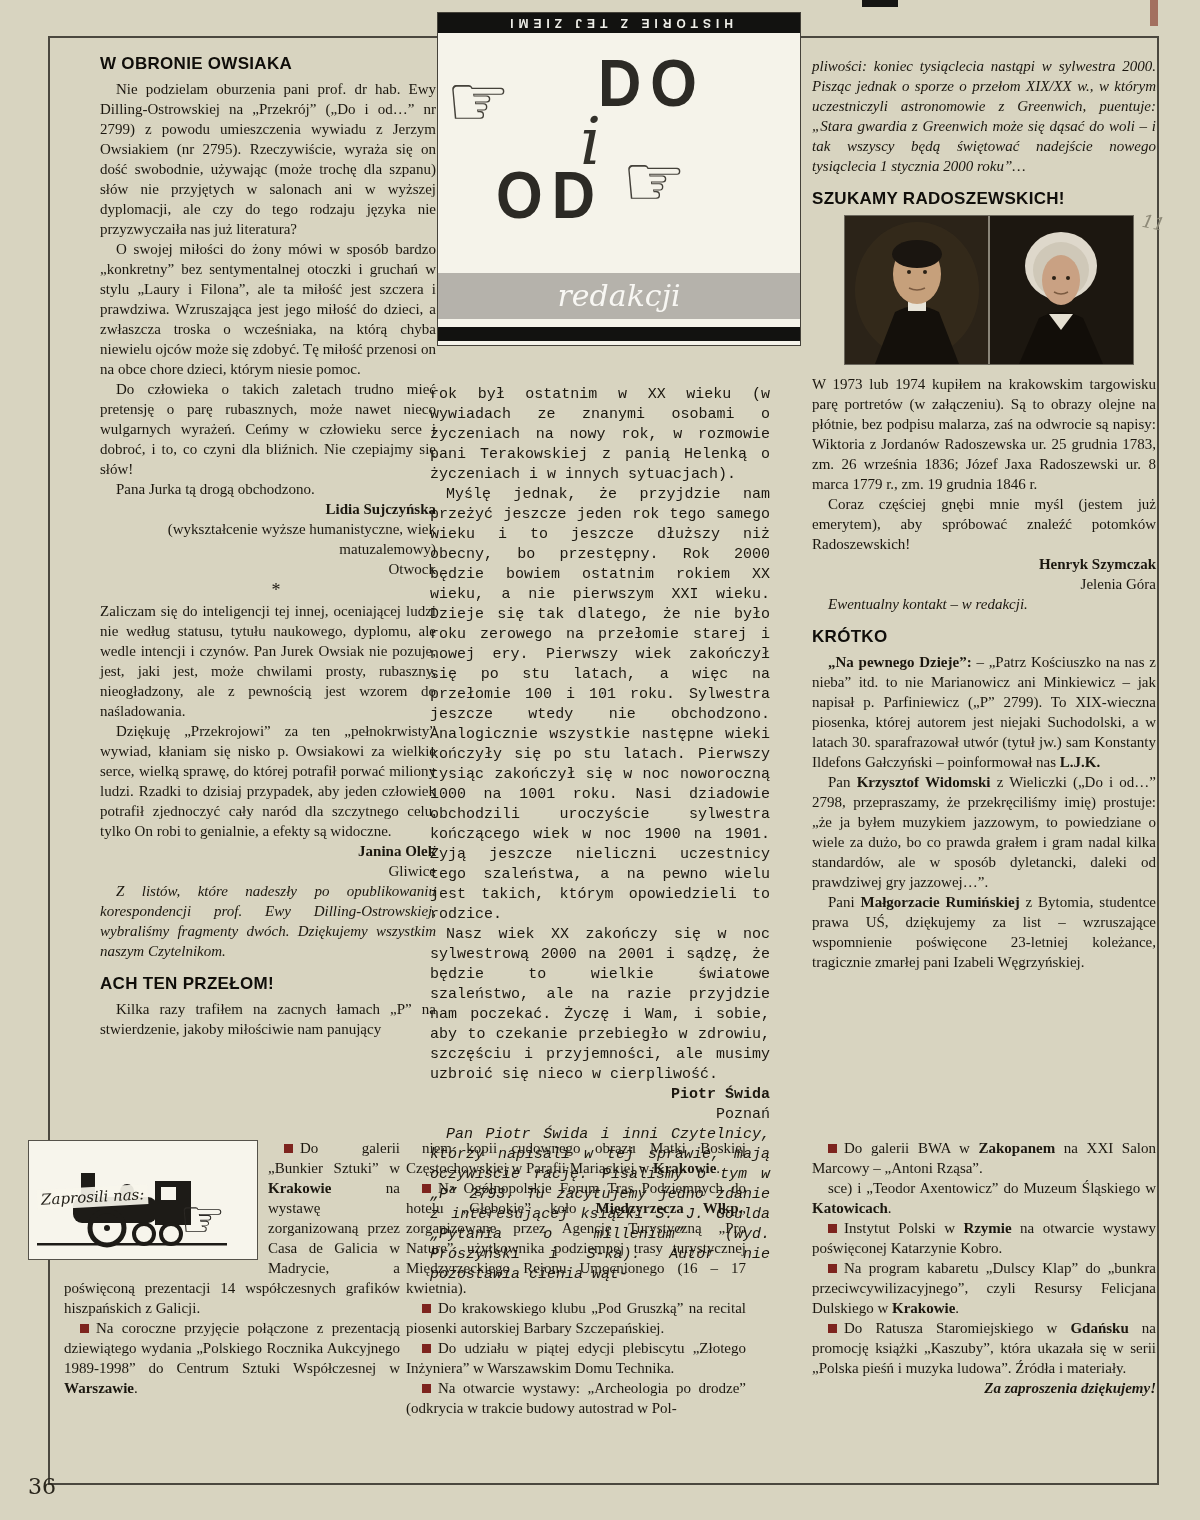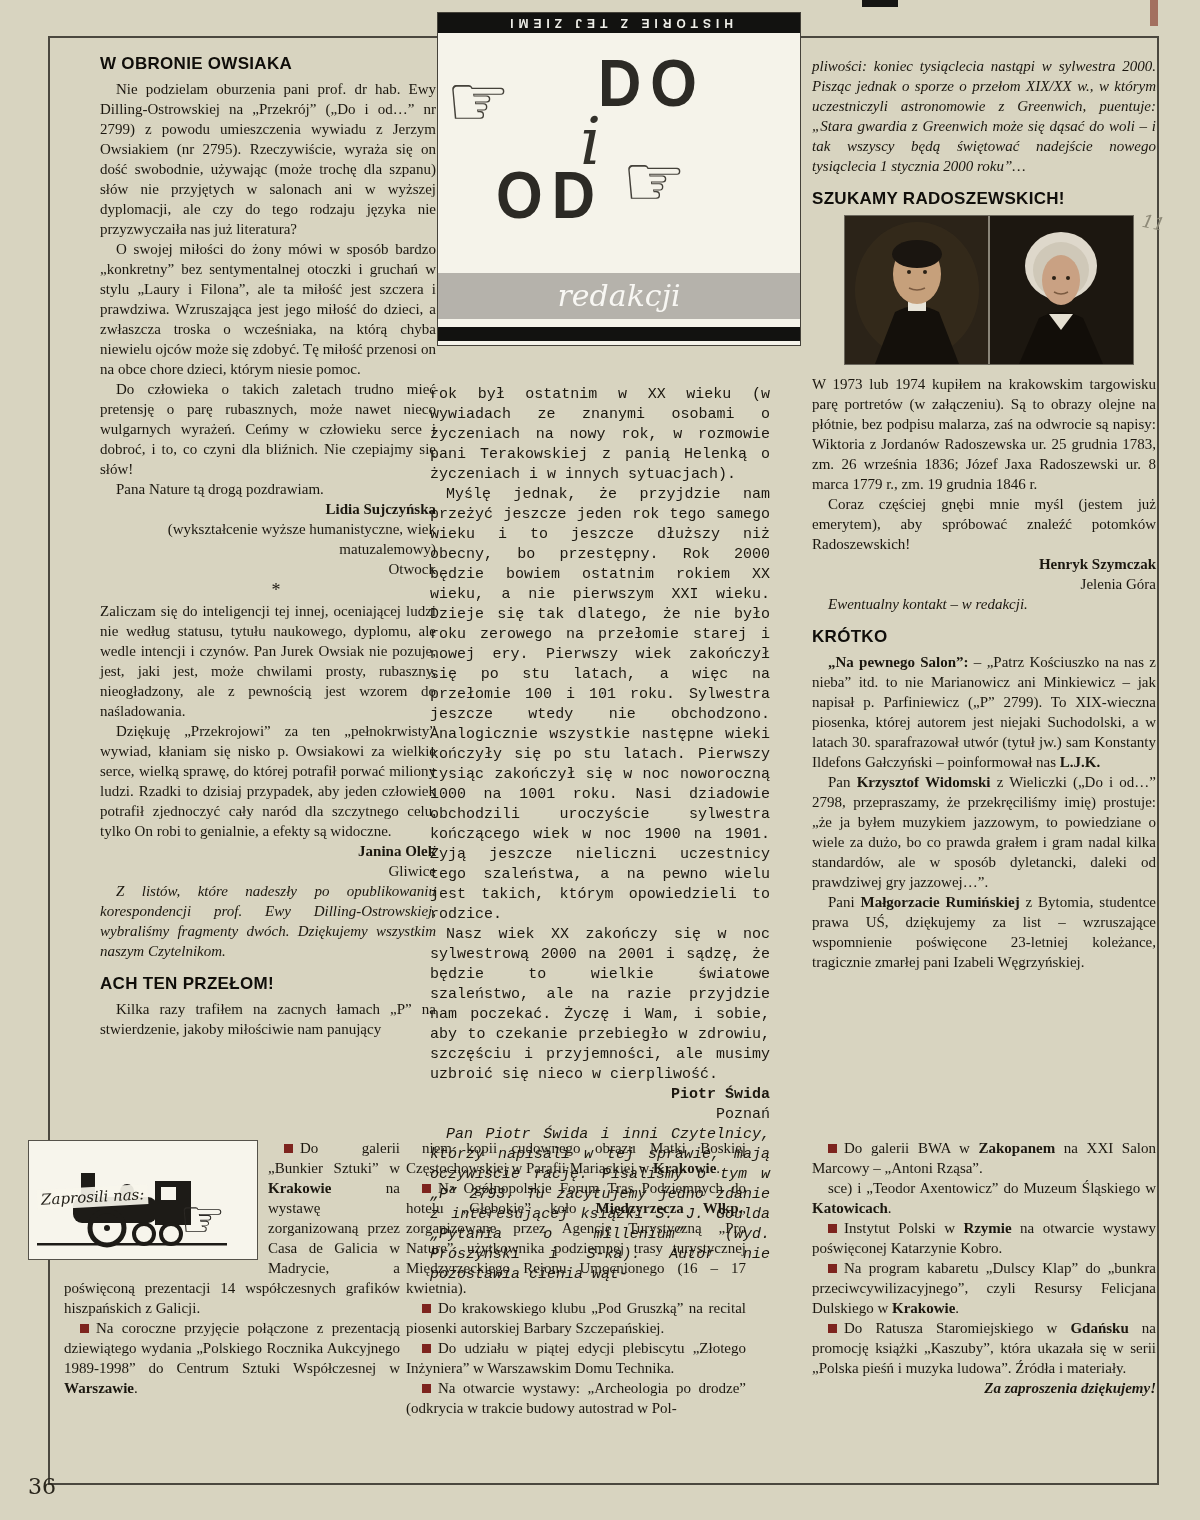--- a/index.html
+++ b/index.html
@@ -80,21 +80,21 @@
       <span>redakcji</span>
     </div>
     <div class="gstrip-bottom"></div>
   </div>
 
   <div class="col" style="left:64px;top:54px;width:336px;margin-left:36px;">
     <h2 class="head">W OBRONIE OWSIAKA</h2>
     <p>Nie podzielam oburzenia pani prof. dr hab. Ewy Dilling-Ostrowskiej na „Przekrój” („Do i od…” nr 2799) z powodu umieszczenia wywiadu z Jerzym Owsiakiem (nr 2795). Rzeczywiście, wyraża się on dość swobodnie, używając (może trochę dla szpanu) słów nie przyjętych w salonach ani w wyższej dyplomacji, ale czy do tego rodzaju języka nie przyzwyczaiła nas już literatura?</p>
     <p>O swojej miłości do żony mówi w sposób bardzo „konkretny” bez sentymentalnej otoczki i gruchań w stylu „Laury i Filona”, ale ta miłość jest szczera i prawdziwa. Wzruszająca jest jego miłość do dzieci, a zwłaszcza troska o wcześniaka, na którą chyba niewielu ojców może się zdobyć. Tę miłość przenosi on na obce chore dzieci, którym niesie pomoc.</p>
     <p>Do człowieka o takich zaletach trudno mieć pretensję o parę rubasznych, może nawet nieco wulgarnych wyrażeń. Ceńmy w człowieku serce i dobroć, i to, co czyni dla bliźnich. Nie czepiajmy się słów!</p>
-    <p>Pana Nature tą drogą pozdrawiam.</p>
+    <p>Pana Jurka tą drogą obchodzono.</p>
     <p class="sig-name">Lidia Sujczyńska</p>
     <p class="sig-note">(wykształcenie wyższe humanistyczne, wiek matuzalemowy)</p>
     <p class="sig-city">Otwock</p>
     <p class="star">*</p>
     <p class="noind">Zaliczam się do inteligencji tej innej, oceniającej ludzi nie według statusu, tytułu naukowego, dyplomu, ale wedle intencji i czynów. Pan Jurek Owsiak nie pozuje, jest, jaki jest, może chwilami prosty, rubaszny, nieogładzony, ale z pewnością jest wzorem do naśladowania.</p>
     <p>Dziękuję „Przekrojowi” za ten „pełnokrwisty” wywiad, kłaniam się nisko p. Owsiakowi za wielkie serce, wielką sprawę, do której potrafił porwać miliony ludzi. Rzadki to dzisiaj przypadek, aby jeden człowiek potrafił zjednoczyć cały naród dla szczytnego celu, tylko On robi to genialnie, a efekty są widoczne.</p>
     <p class="sig-name">Janina Olek</p>
     <p class="sig-city">Gliwice</p>
     <p class="ital">Z listów, które nadeszły po opublikowaniu korespondencji prof. Ewy Dilling-Ostrowskiej, wybraliśmy fragmenty dwóch. Dziękujemy wszystkim naszym Czytelnikom.</p>
     <h2 class="head mt">ACH TEN PRZEŁOM!</h2>
@@ -135,21 +135,21 @@
           <circle cx="223" cy="62" r="2" fill="#2a2015"></circle>
         <path d="M209,76 Q216,80 223,76" stroke="#7a5a40" stroke-width="1.5" fill="none"></path>
       </svg>
     </div>
     <p class="noind">W 1973 lub 1974 kupiłem na krakowskim targowisku parę portretów (w załączeniu). Są to obrazy olejne na płótnie, bez podpisu malarza, zaś na odwrocie są napisy: Wiktoria z Jordanów Radoszewska ur. 25 grudnia 1783, zm. 26 września 1836; Józef Jaxa Radoszewski ur. 8 marca 1779 r., zm. 19 grudnia 1846 r.</p>
     <p>Coraz częściej gnębi mnie myśl (jestem już emerytem), aby spróbować znaleźć potomków Radoszewskich!</p>
     <p class="sig-name">Henryk Szymczak</p>
     <p class="sig-city">Jelenia Góra</p>
     <p class="ital">Ewentualny kontakt – w redakcji.</p>
     <h2 class="head mt">KRÓTKO</h2>
-    <p><b>„Na pewnego Salon”:</b> – „Patrz Kościuszko na nas z nieba” itd. to nie Marianowicz ani Minkiewicz – jak napisał p. Parfiniewicz („P” 2799). To XIX-wieczna piosenka, której autorem jest niejaki Suchodolski, a w latach 30. sparafrazował utwór (tytuł jw.) sam Konstanty Ildefons Gałczyński – poinformował nas <b>L.J.K.</b></p>
+    <p><b>„Na pewnego Dzieje”:</b> – „Patrz Kościuszko na nas z nieba” itd. to nie Marianowicz ani Minkiewicz – jak napisał p. Parfiniewicz („P” 2799). To XIX-wieczna piosenka, której autorem jest niejaki Suchodolski, a w latach 30. sparafrazował utwór (tytuł jw.) sam Konstanty Ildefons Gałczyński – poinformował nas <b>L.J.K.</b></p>
     <p>Pan <b>Krzysztof Widomski</b> z Wieliczki („Do i od…” 2798, przepraszamy, że przekręciliśmy imię) prostuje: „że ja byłem muzykiem jazzowym, to powiedziane o wiele za dużo, bo co prawda grałem i gram nadal kilka standardów, ale w sposób dyletancki, daleki od prawdziwej gry jazzowej…”.</p>
     <p>Pani <b>Małgorzacie Rumińskiej</b> z Bytomia, studentce prawa UŚ, dziękujemy za list – wzruszające wspomnienie poświęcone 23-letniej koleżance, tragicznie zmarłej pani Izabeli Węgrzyńskiej.</p>
   </div>
 
   <div class="col" style="left:64px;top:1138px;width:336px;">
     <div class="invite-img">
       <svg width="228" height="118" viewBox="0 0 228 118">
         <rect x="8" y="102" width="190" height="2.5" fill="#1d1b17"></rect>
         <rect x="44" y="56" width="84" height="26" rx="9" fill="#1d1b17"></rect>
         <rect x="52" y="32" width="14" height="26" fill="#1d1b17"></rect>

